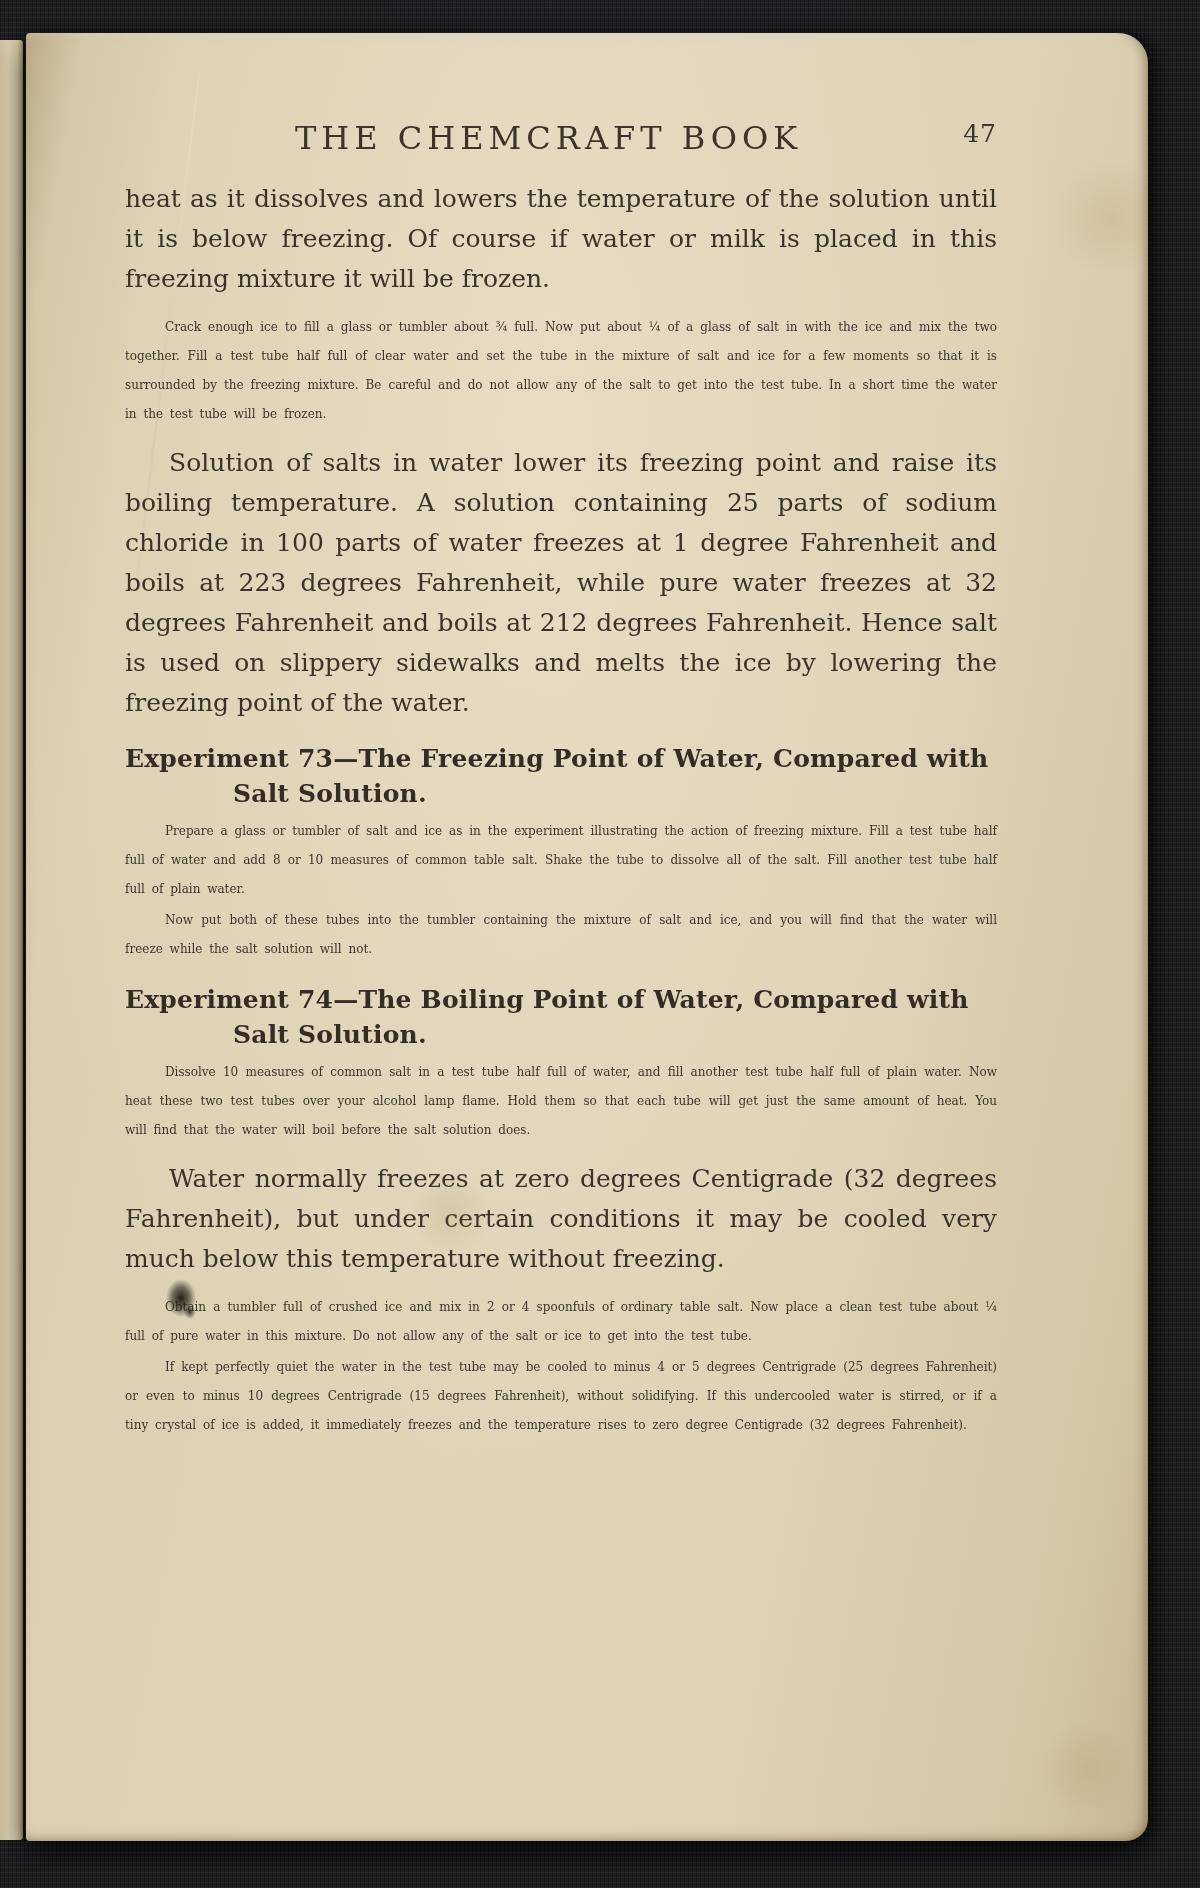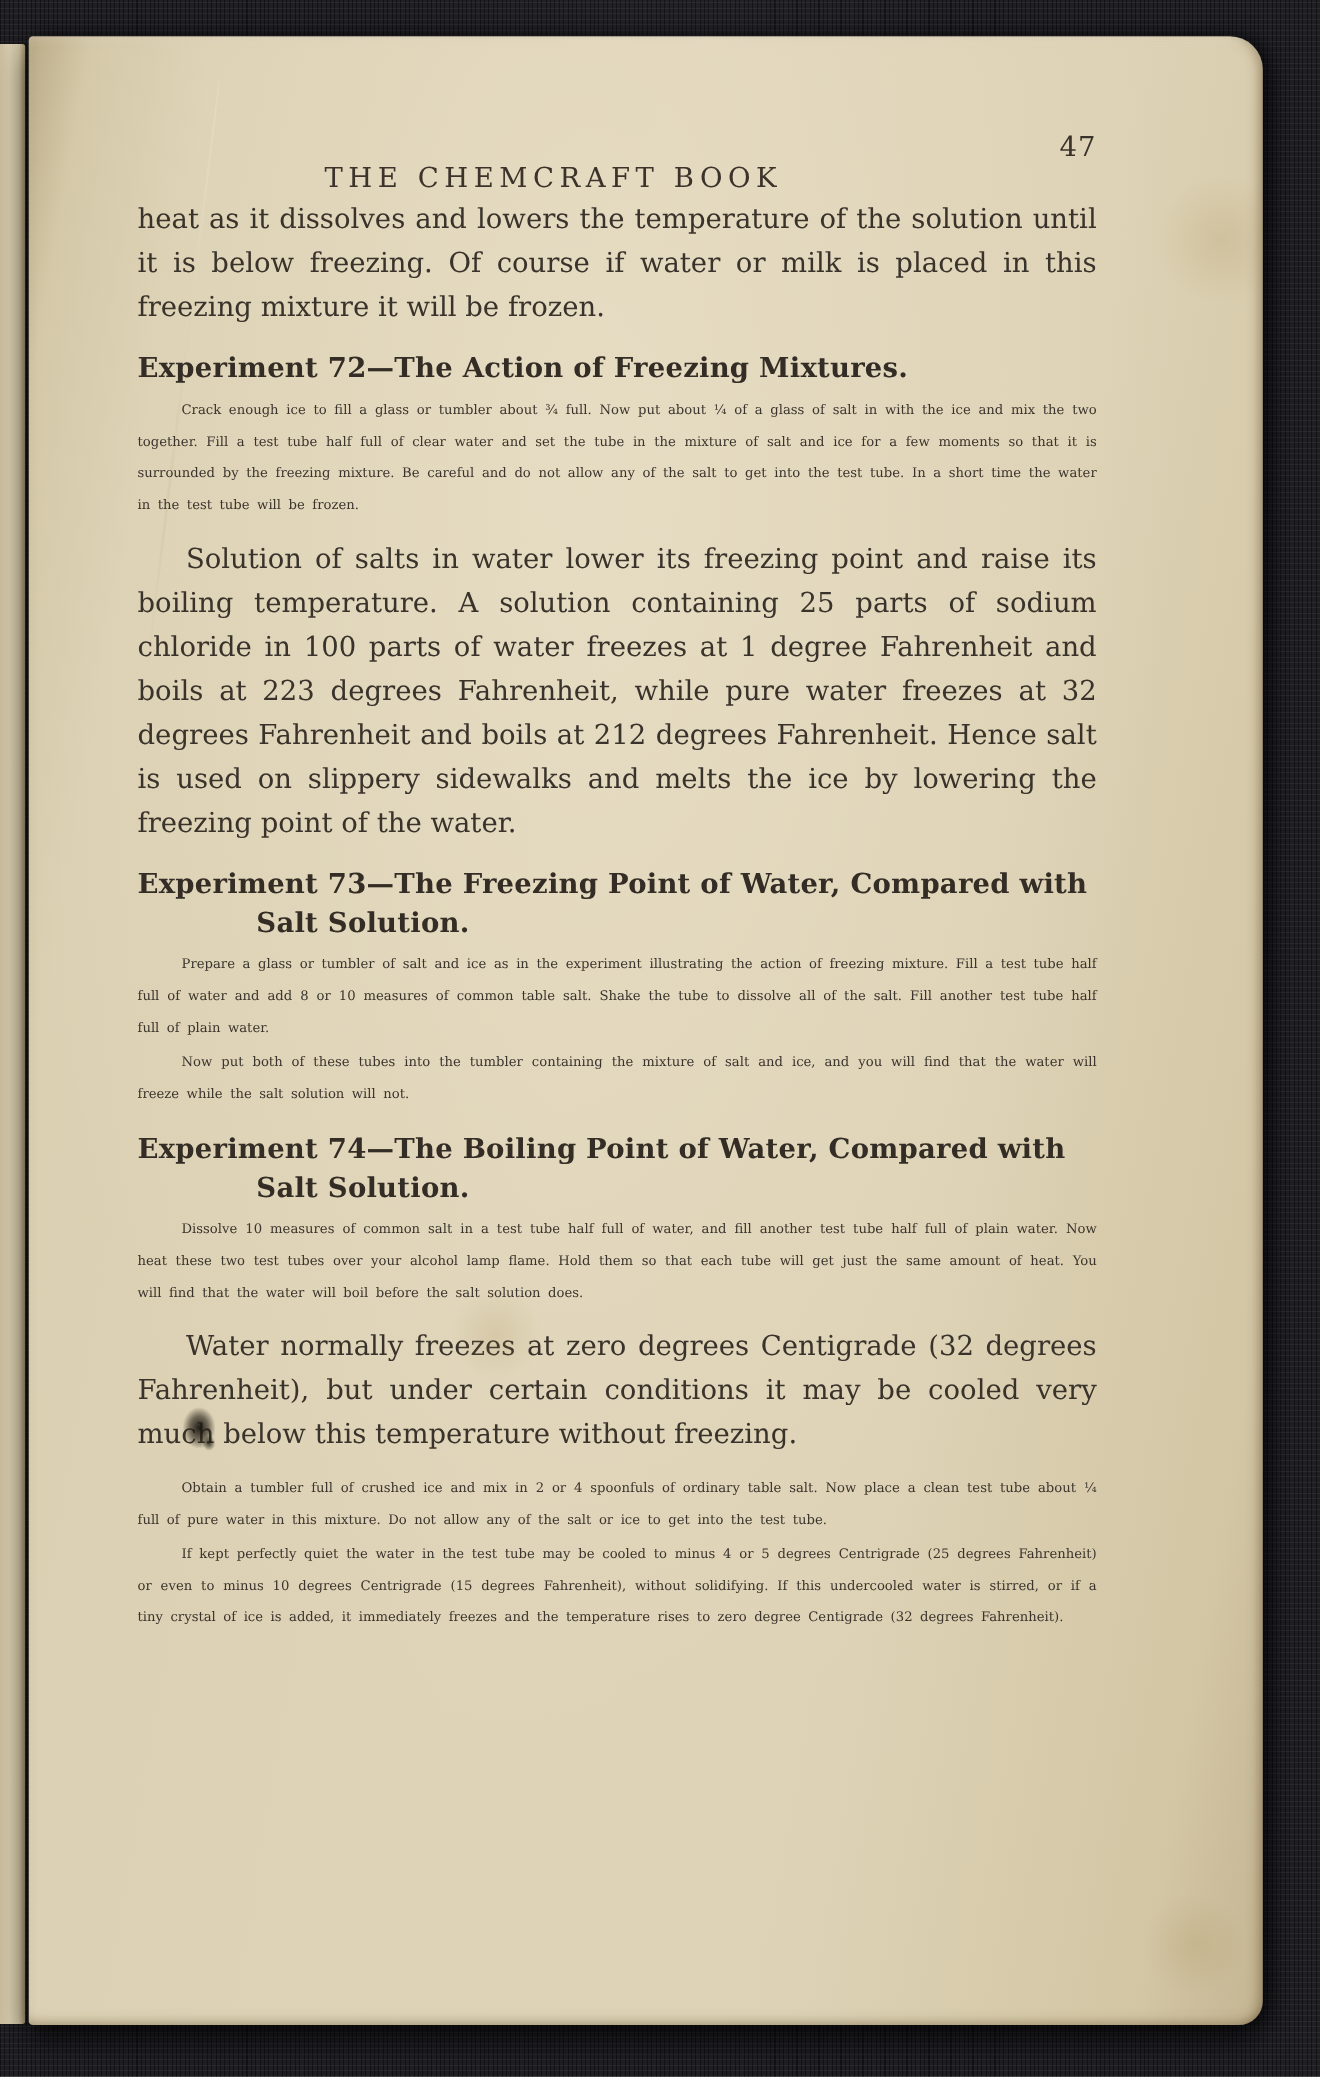--- a/index.html
+++ b/index.html
@@ -66,24 +66,23 @@
     color: #3a332b;
   }
 
   .running-header {
     position: relative;
     height: 38px;
     margin-bottom: 24px;
   }
   .header-title {
     position: absolute; left: 170px; top: 2px;
-    font-size: 25px; letter-spacing: 5px;
+    font-size: 32px; letter-spacing: 5px;
     color: #3c342b;
     white-space: nowrap;
-    margin-top: 28px;
   }
   .page-number {
     position: absolute; right: 0; top: 2px;
     font-size: 25px; letter-spacing: 1px; text-align: right;
   }
 
   .para-lg {
     font-size: 25px;
     line-height: 40px;
     text-align: justify;
@@ -147,21 +146,20 @@
 
   <div class="page-inner">
 
     <div class="running-header">
       <span class="header-title">THE CHEMCRAFT BOOK</span>
       <span class="page-number">47</span>
     </div>
 
     <p class="para-lg no-indent">heat as it dissolves and lowers the temperature of the solution until it is below freezing. Of course if water or milk is placed in this freezing mixture it will be frozen.</p>
 
-    <h2 class="exp-heading">Experiment 72—The Action of Freezing Mixtures.</h2>
 
     <p class="para-sm">Crack enough ice to fill a glass or tumbler about ¾ full. Now put about ¼ of a glass of salt in with the ice and mix the two together. Fill a test tube half full of clear water and set the tube in the mixture of salt and ice for a few moments so that it is surrounded by the freezing mixture. Be careful and do not allow any of the salt to get into the test tube. In a short time the water in the test tube will be frozen.</p>
 
     <p class="para-lg">Solution of salts in water lower its freezing point and raise its boiling temperature. A solution containing 25 parts of sodium chloride in 100 parts of water freezes at 1 degree Fahrenheit and boils at 223 degrees Fahrenheit, while pure water freezes at 32 degrees Fahrenheit and boils at 212 degrees Fahrenheit. Hence salt is used on slippery sidewalks and melts the ice by lowering the freezing point of the water.</p>
 
     <h2 class="exp-heading"><span>Experiment 73—The Freezing Point of Water, Compared with</span><span class="heading-line2">Salt Solution.</span></h2>
 
     <p class="para-sm">Prepare a glass or tumbler of salt and ice as in the experiment illustrating the action of freezing mixture. Fill a test tube half full of water and add 8 or 10 measures of common table salt. Shake the tube to dissolve all of the salt. Fill another test tube half full of plain water.</p>
     <p class="para-sm">Now put both of these tubes into the tumbler containing the mixture of salt and ice, and you will find that the water will freeze while the salt solution will not.</p>
 

